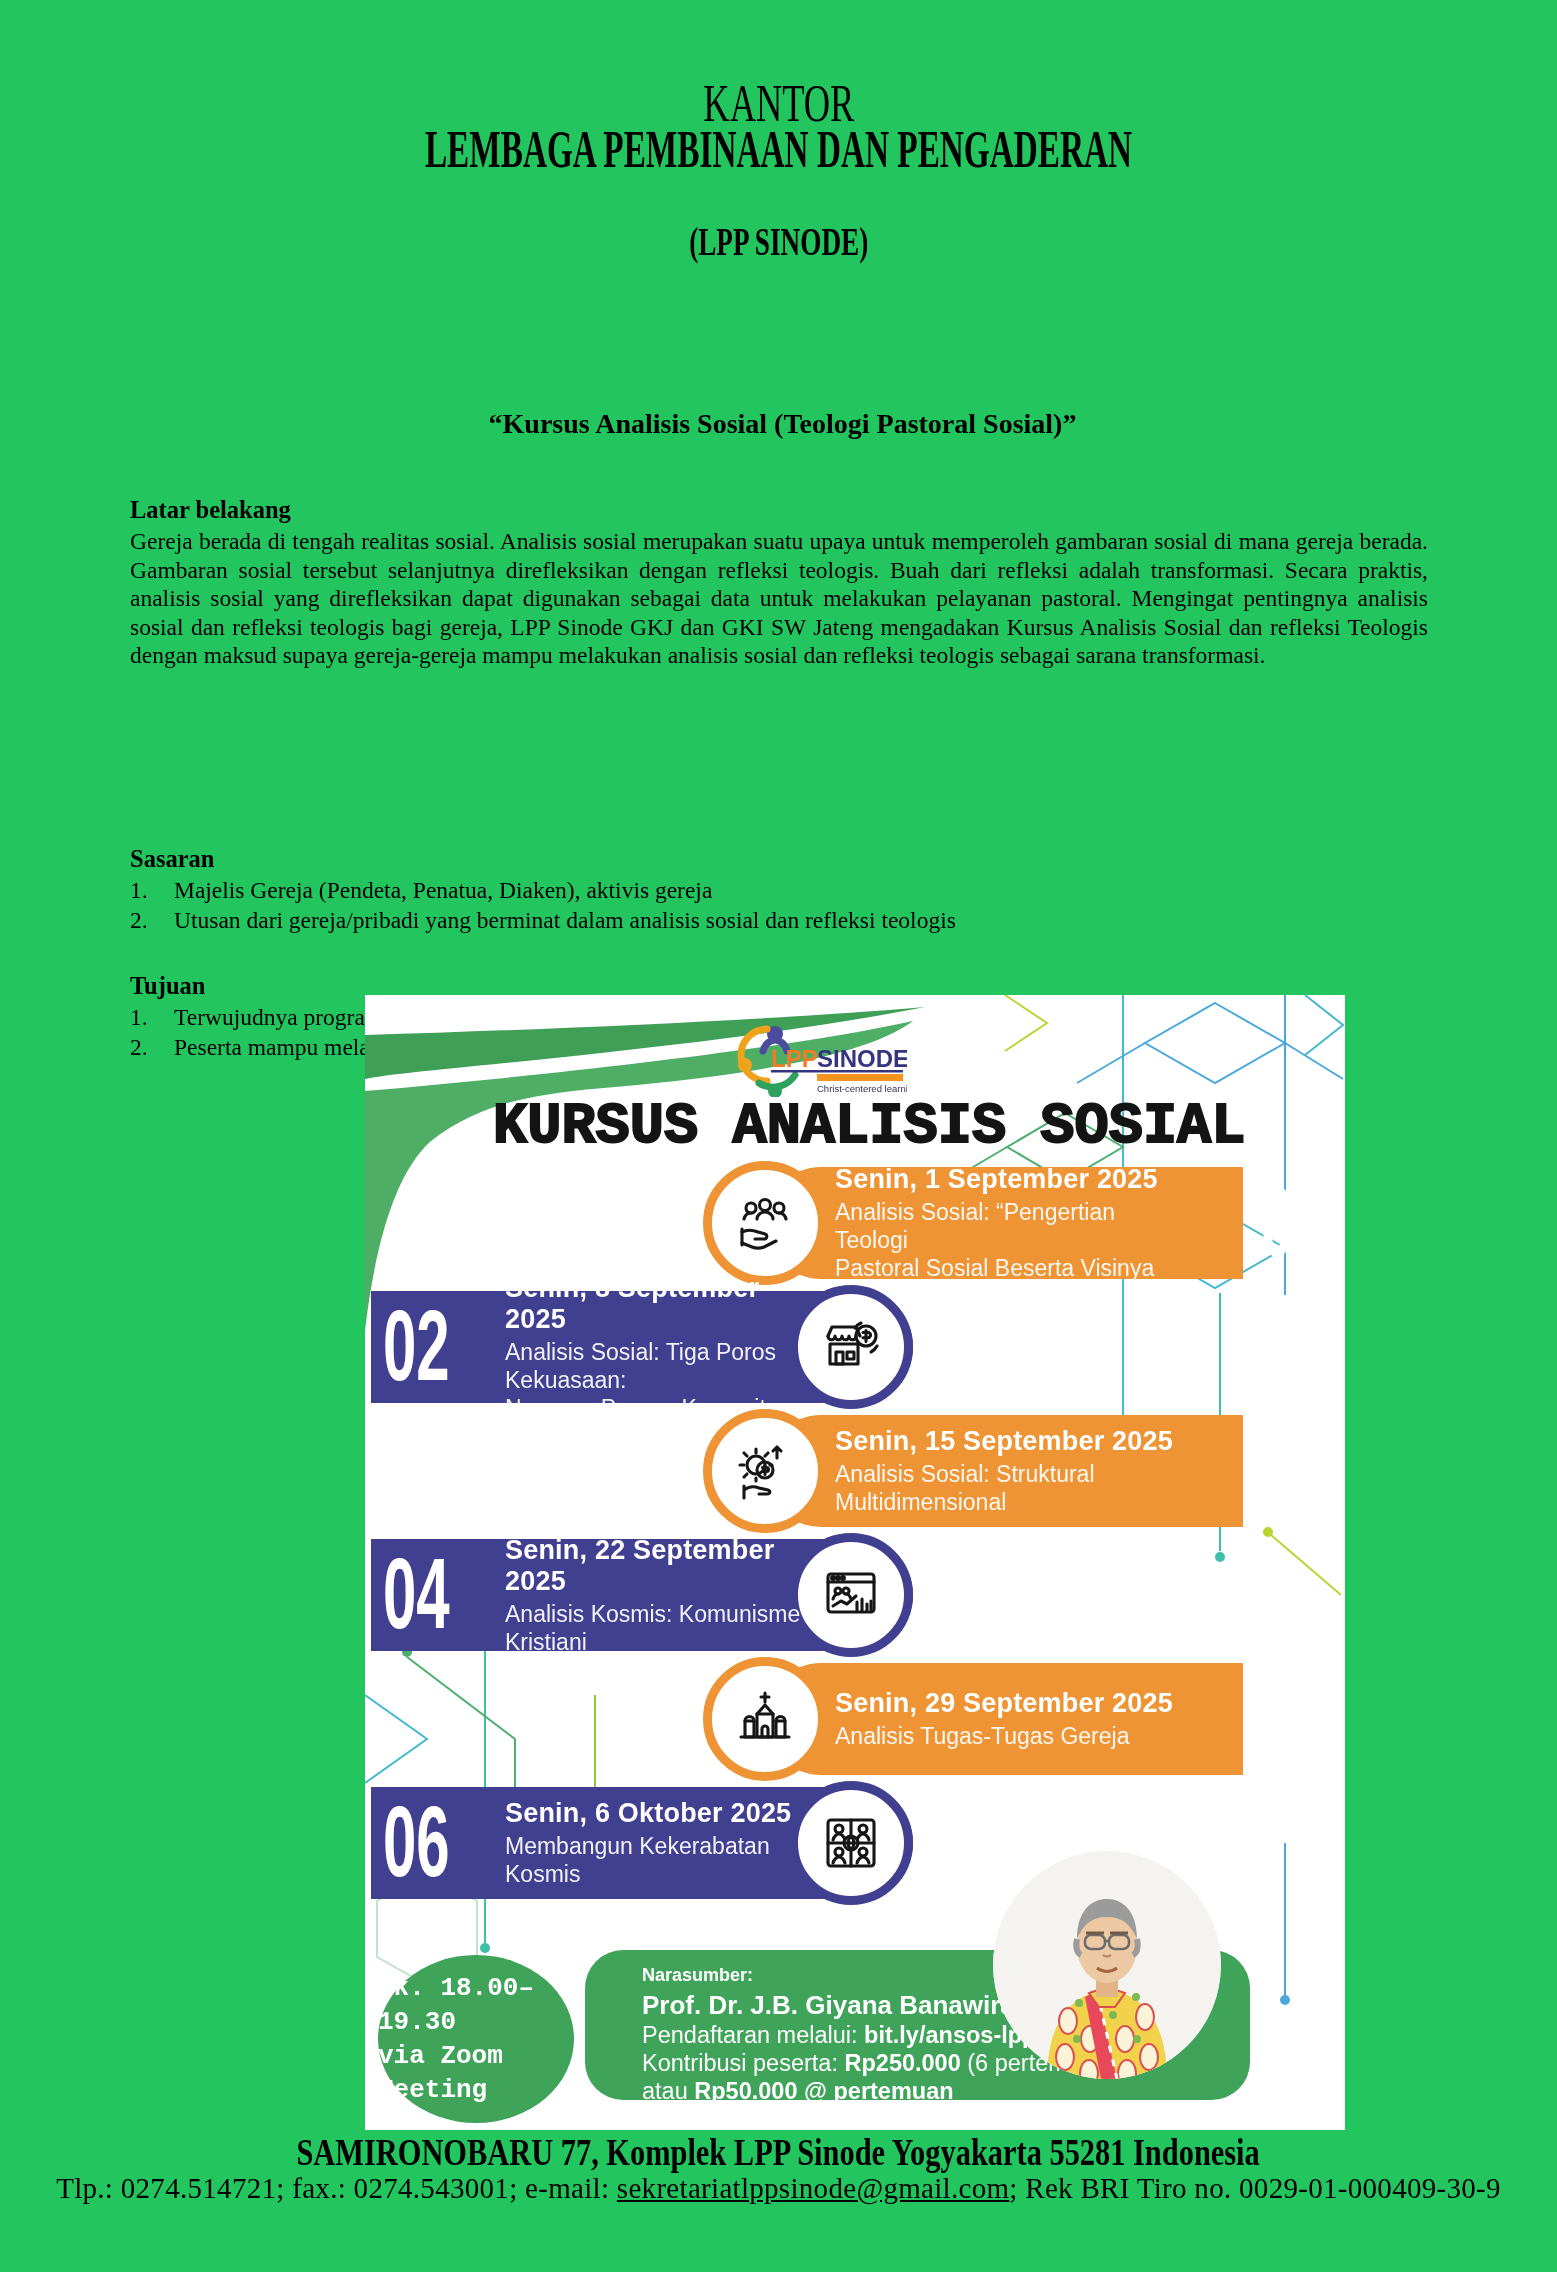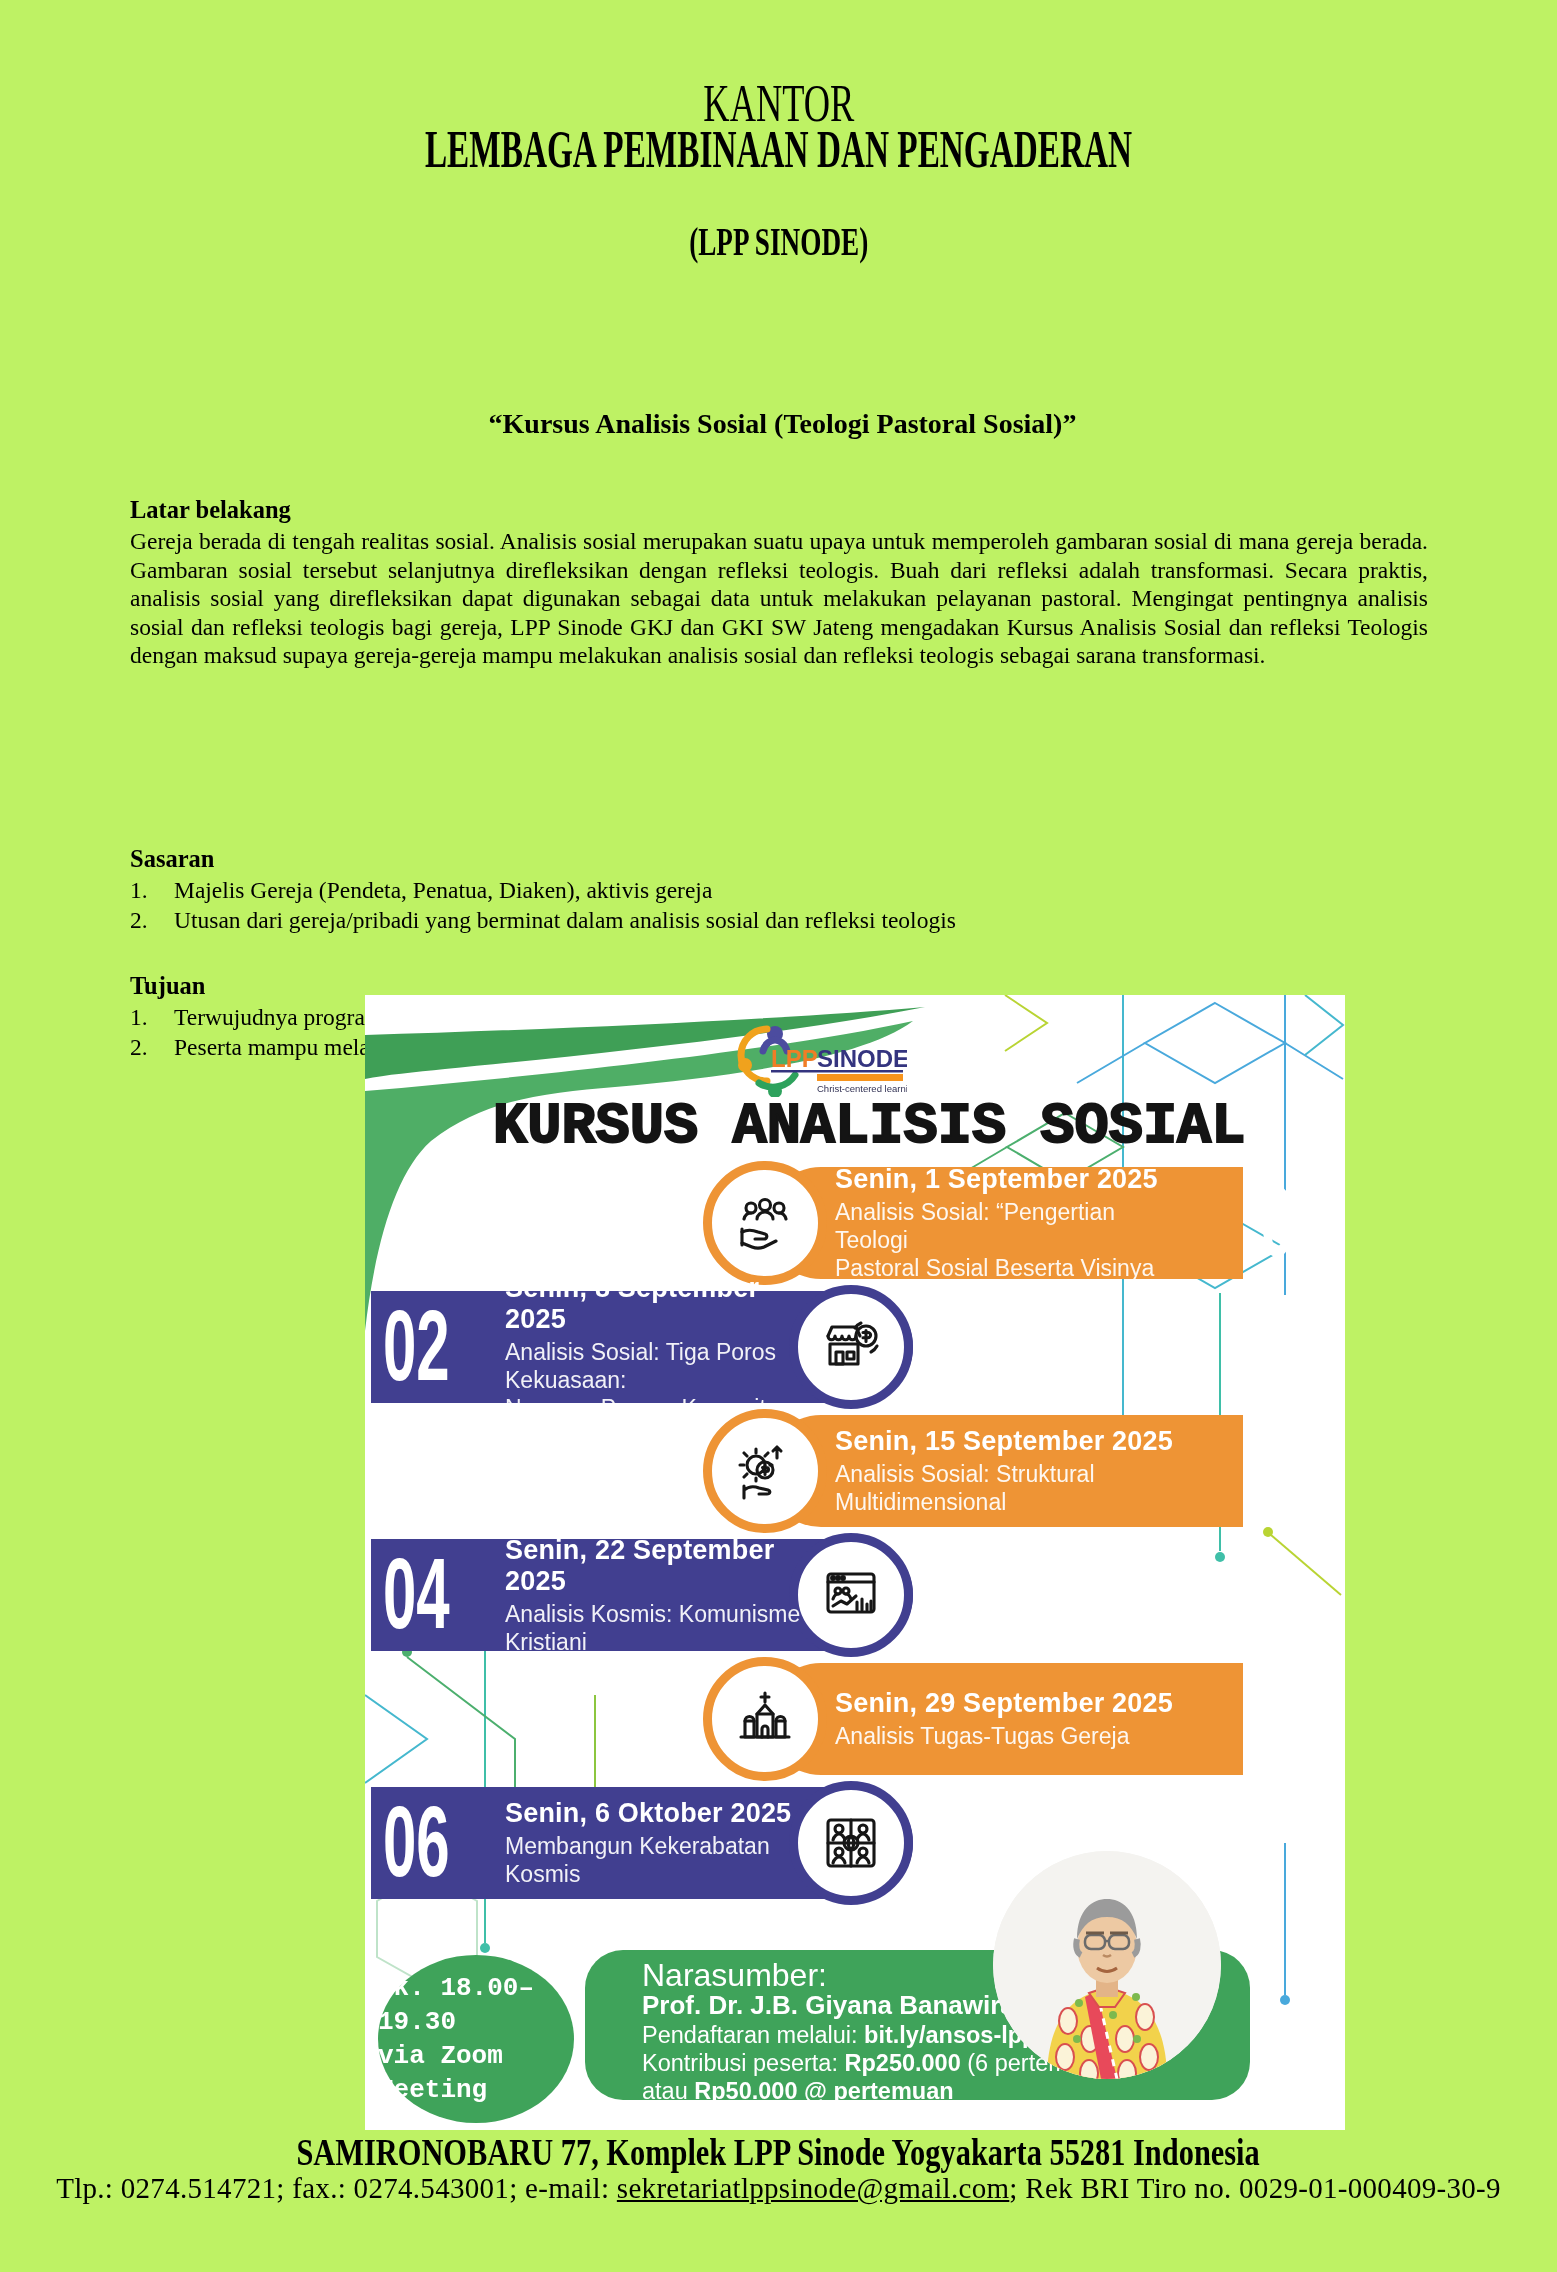--- a/index.html
+++ b/index.html
@@ -1,17 +1,17 @@
 <!DOCTYPE html>
 <html><head>
 <meta charset="utf-8">
 <title>Dokumen LPP Sinode</title>
 <style>
   html,body{margin:0;padding:0;background:#fff;}
-  .page{position:relative;width:1557px;height:2272px;background:#bef264;overflow:hidden;
+  .page{position:relative;width:1557px;height:2272px;background:#22c55e;overflow:hidden;
         font-family:"Liberation Serif",serif;color:#000;}
   
   .hline{position:absolute;left:0;right:0;text-align:center;white-space:nowrap;}
   .hline>span{display:inline-block;transform-origin:center;}
   .h1{top:74px;font-size:52px;}   .h1>span{transform:scaleX(.70);}
   .h2{top:120px;font-size:52px;font-weight:bold;} .h2>span{transform:scaleX(.64);}
   .h3{top:170px;font-size:52px;font-weight:bold;} .h3>span{transform:scaleX(.64);}
   .h4{top:218px;font-size:40px;font-weight:bold;} .h4>span{transform:scaleX(.68);}
   .subject{position:absolute;top:408px;left:0;right:0;text-align:center;
            font-size:28px;font-weight:bold;margin-left:8px;}
@@ -48,21 +48,21 @@
   .num.o{right:18px;transform:scaleX(.60);transform-origin:right center;}
   .num.p{left:18px;transform:scaleX(.60);transform-origin:left center;}
   
   .blob{position:absolute;left:13px;top:960px;width:196px;height:168px;border-radius:50%;
         background:#3FA35A;z-index:4;display:flex;flex-direction:column;align-items:center;
         justify-content:center;color:#fff;font-family:Liberation Mono, monospace;
         font-weight:700;font-size:26px;line-height:34px;}
   .infobox{position:absolute;left:220px;top:955px;width:665px;height:150px;background:#3FA35A;
            border-radius:38px;z-index:5;color:#fff;font-family:"Liberation Sans",sans-serif;
            box-sizing:border-box;padding:10px 20px 0 57px;}
-  .infobox .l1{font-size:32px;font-weight:400;line-height:30px;}
+  .infobox .l1{font-size:18px;font-weight:700;line-height:30px;}
   .infobox .l2{font-size:26px;font-weight:700;line-height:31px;}
   .infobox .l3,.infobox .l4,.infobox .l5{font-size:23.5px;line-height:28px;}
   .infobox b{font-weight:700;}
   .photo{position:absolute;left:628px;top:856px;width:228px;height:228px;border-radius:50%;
          background:#F4F3F0;z-index:6;overflow:hidden;}
   
   .faddr{position:absolute;top:2130px;left:0;right:0;text-align:center;font-size:38px;
          font-weight:bold;white-space:nowrap;}
   .faddr>span{display:inline-block;transform:scaleX(.80);transform-origin:center;}
   .fcontact{position:absolute;top:2172px;left:0;right:0;text-align:center;font-size:29px;

